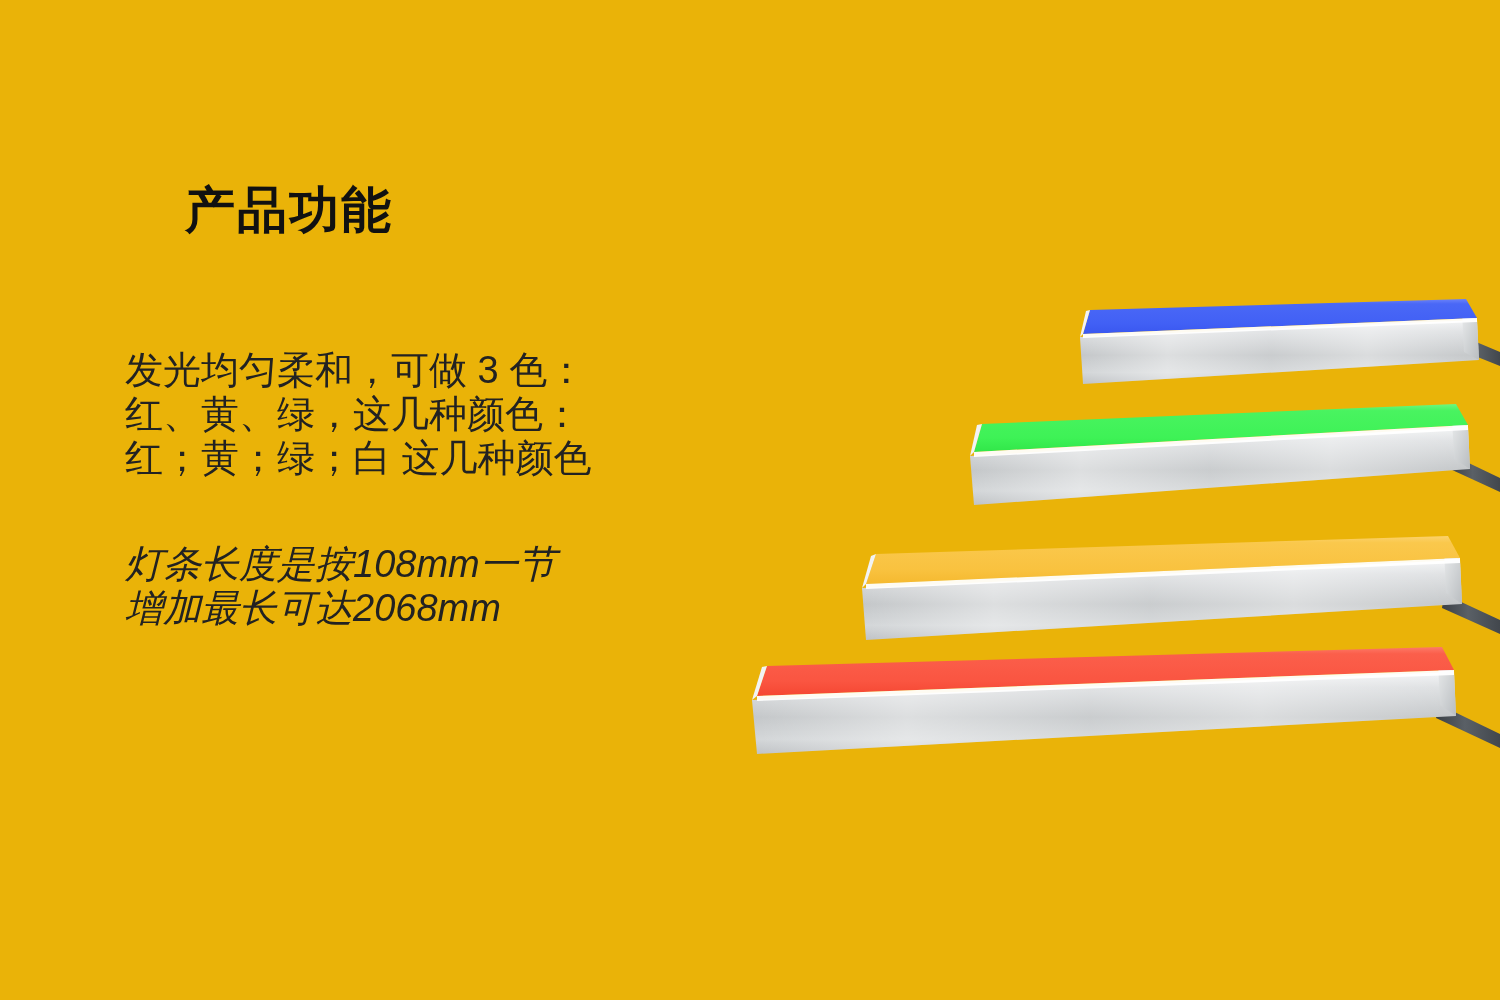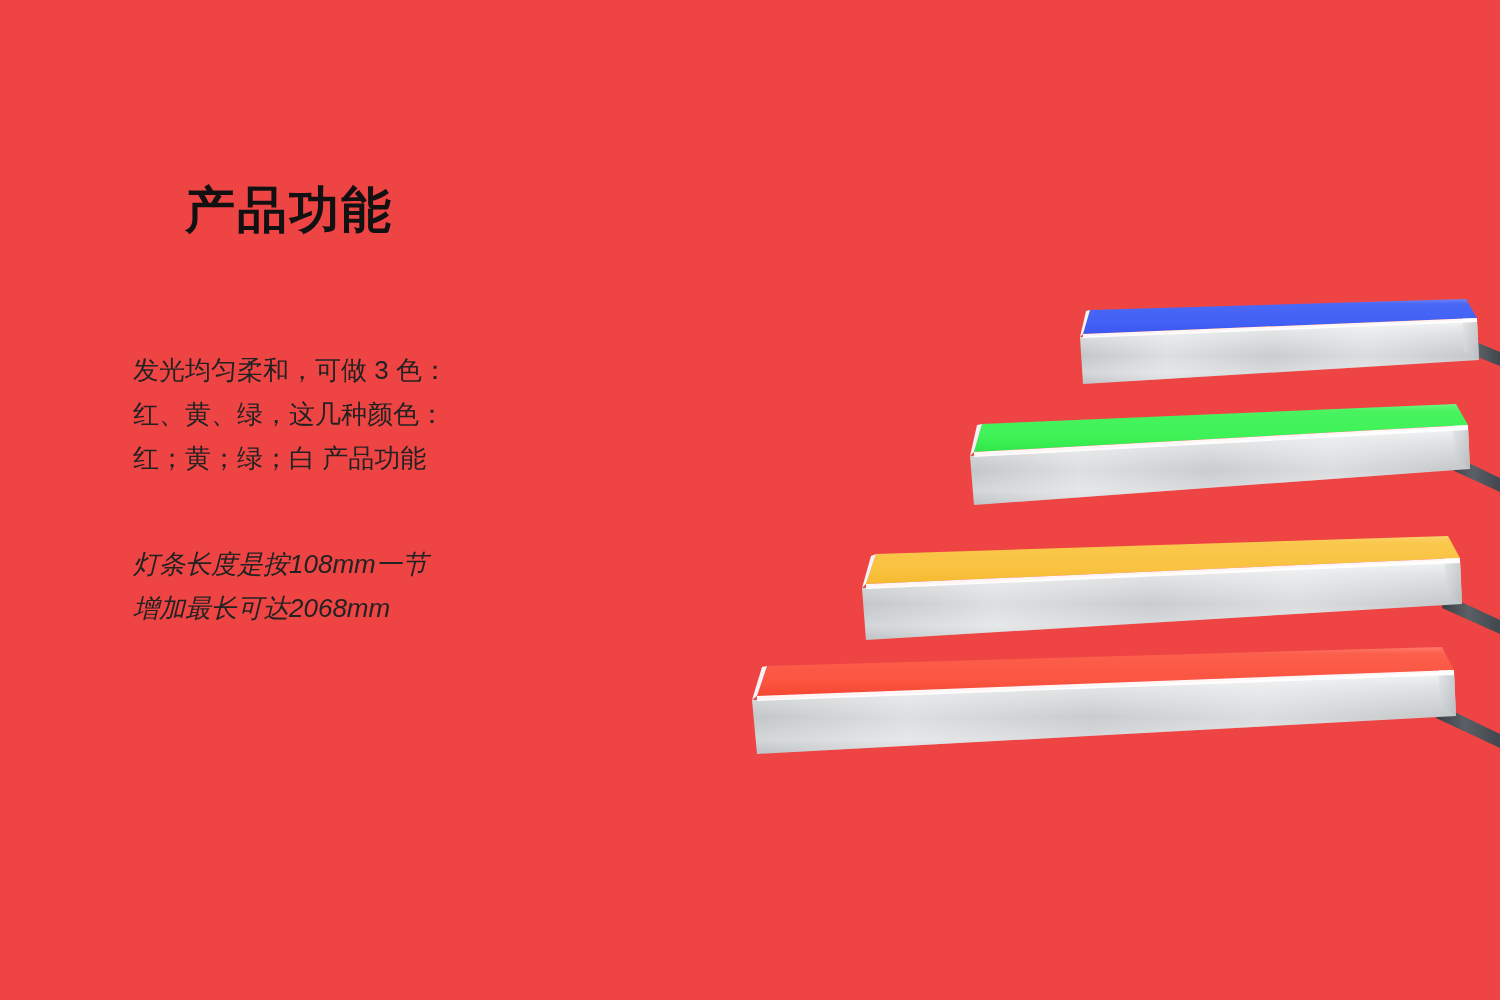--- a/index.html
+++ b/index.html
@@ -11,21 +11,21 @@
     height: 1000px;
     background: #efefef;
     font-family: "Liberation Sans", "DejaVu Sans", sans-serif;
     overflow: hidden;
     position: relative;
   }
 
   .slide {
     position: absolute;
     inset: 0;
-    background: #ef4444;
+    background: #eab308;
   }
 
   
   .text-col {
     position: absolute;
     left: 0;
     top: 0;
     width: 700px;
     height: 1000px;
   }
@@ -37,23 +37,23 @@
     font-size: 50px;
     font-weight: bold;
     color: #111111;
     letter-spacing: 2px;
     line-height: 1.1;
     white-space: nowrap;
   }
 
   .para {
     position: absolute;
-    left: 133px;
+    left: 125px;
     color: #222222;
-    font-size: 26px;
+    font-size: 38px;
     line-height: 44px;
     white-space: nowrap;
   }
   .para-1 { top: 348px; }
   .para-2 { top: 542px; font-style: italic; }
   .para .line { display: block; }
 
   
   .products {
     position: absolute;
@@ -73,21 +73,21 @@
 
 <div class="slide">
 
   <div class="text-col">
 
     <div class="page-title">产品功能</div>
 
     <div class="para para-1">
       <span class="line">发光均匀柔和，可做 3 色：</span>
       <span class="line">红、黄、绿，这几种颜色：</span>
-      <span class="line">红；黄；绿；白 产品功能</span>
+      <span class="line">红；黄；绿；白 这几种颜色</span>
     </div>
 
     <div class="para para-2">
       <span class="line">灯条长度是按108mm一节</span>
       <span class="line">增加最长可达2068mm</span>
     </div>
 
   </div>
 
   <div class="products">

